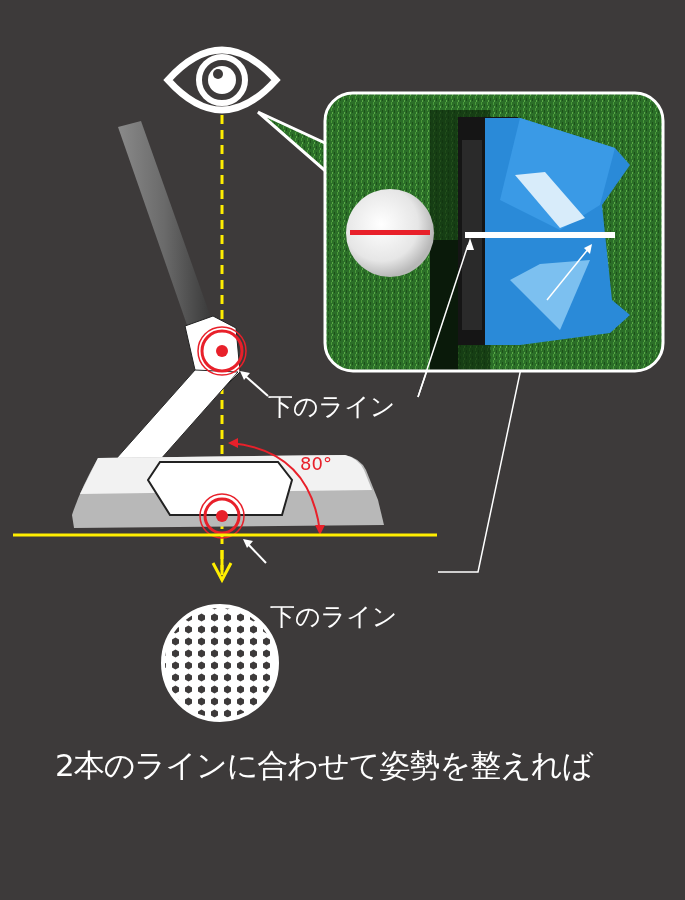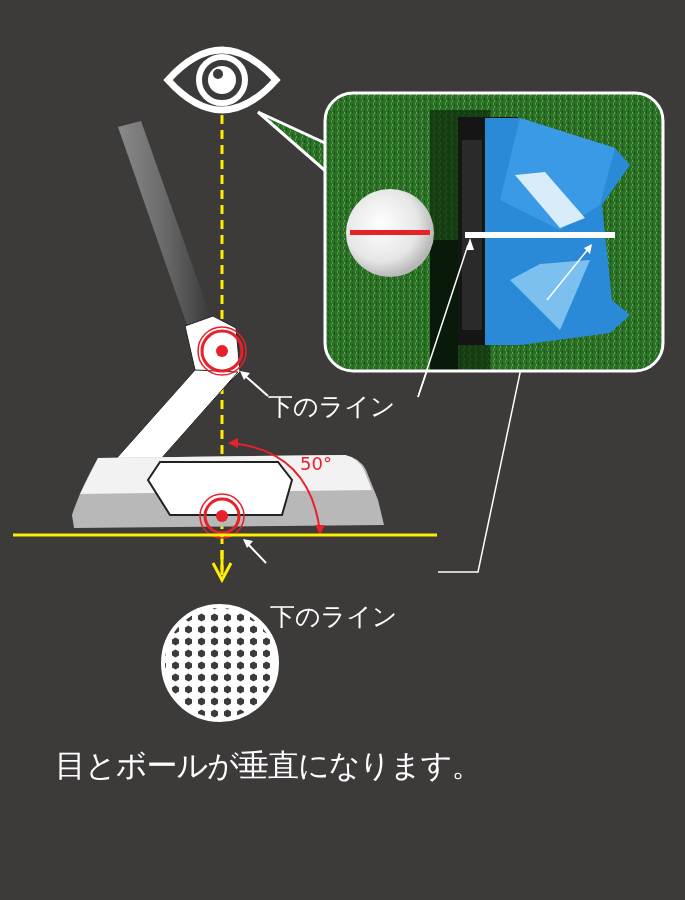--- a/index.html
+++ b/index.html
@@ -151,17 +151,17 @@
 
     <line x1="418" y1="397" x2="468" y2="245" stroke="#ffffff" stroke-width="1.5"></line>
     <polygon points="470,238 466,250 474,250" fill="#ffffff"></polygon>
     <line x1="547" y1="300" x2="589" y2="248" stroke="#ffffff" stroke-width="1.5"></line>
     <polygon points="592,244 584,248 590,254" fill="#ffffff"></polygon>
   </g>
 </svg>
 
 <div id="label-upper" class="label">下のライン</div>
 <div id="label-lower" class="label">下のライン</div>
-<div id="angle-label">50°</div>
+<div id="angle-label">80°</div>
 
 <div id="caption">
-  <div>目とボールが垂直になります。</div>
+  <div>2本のラインに合わせて姿勢を整えれば</div>
 </div>
 
 </body></html>

